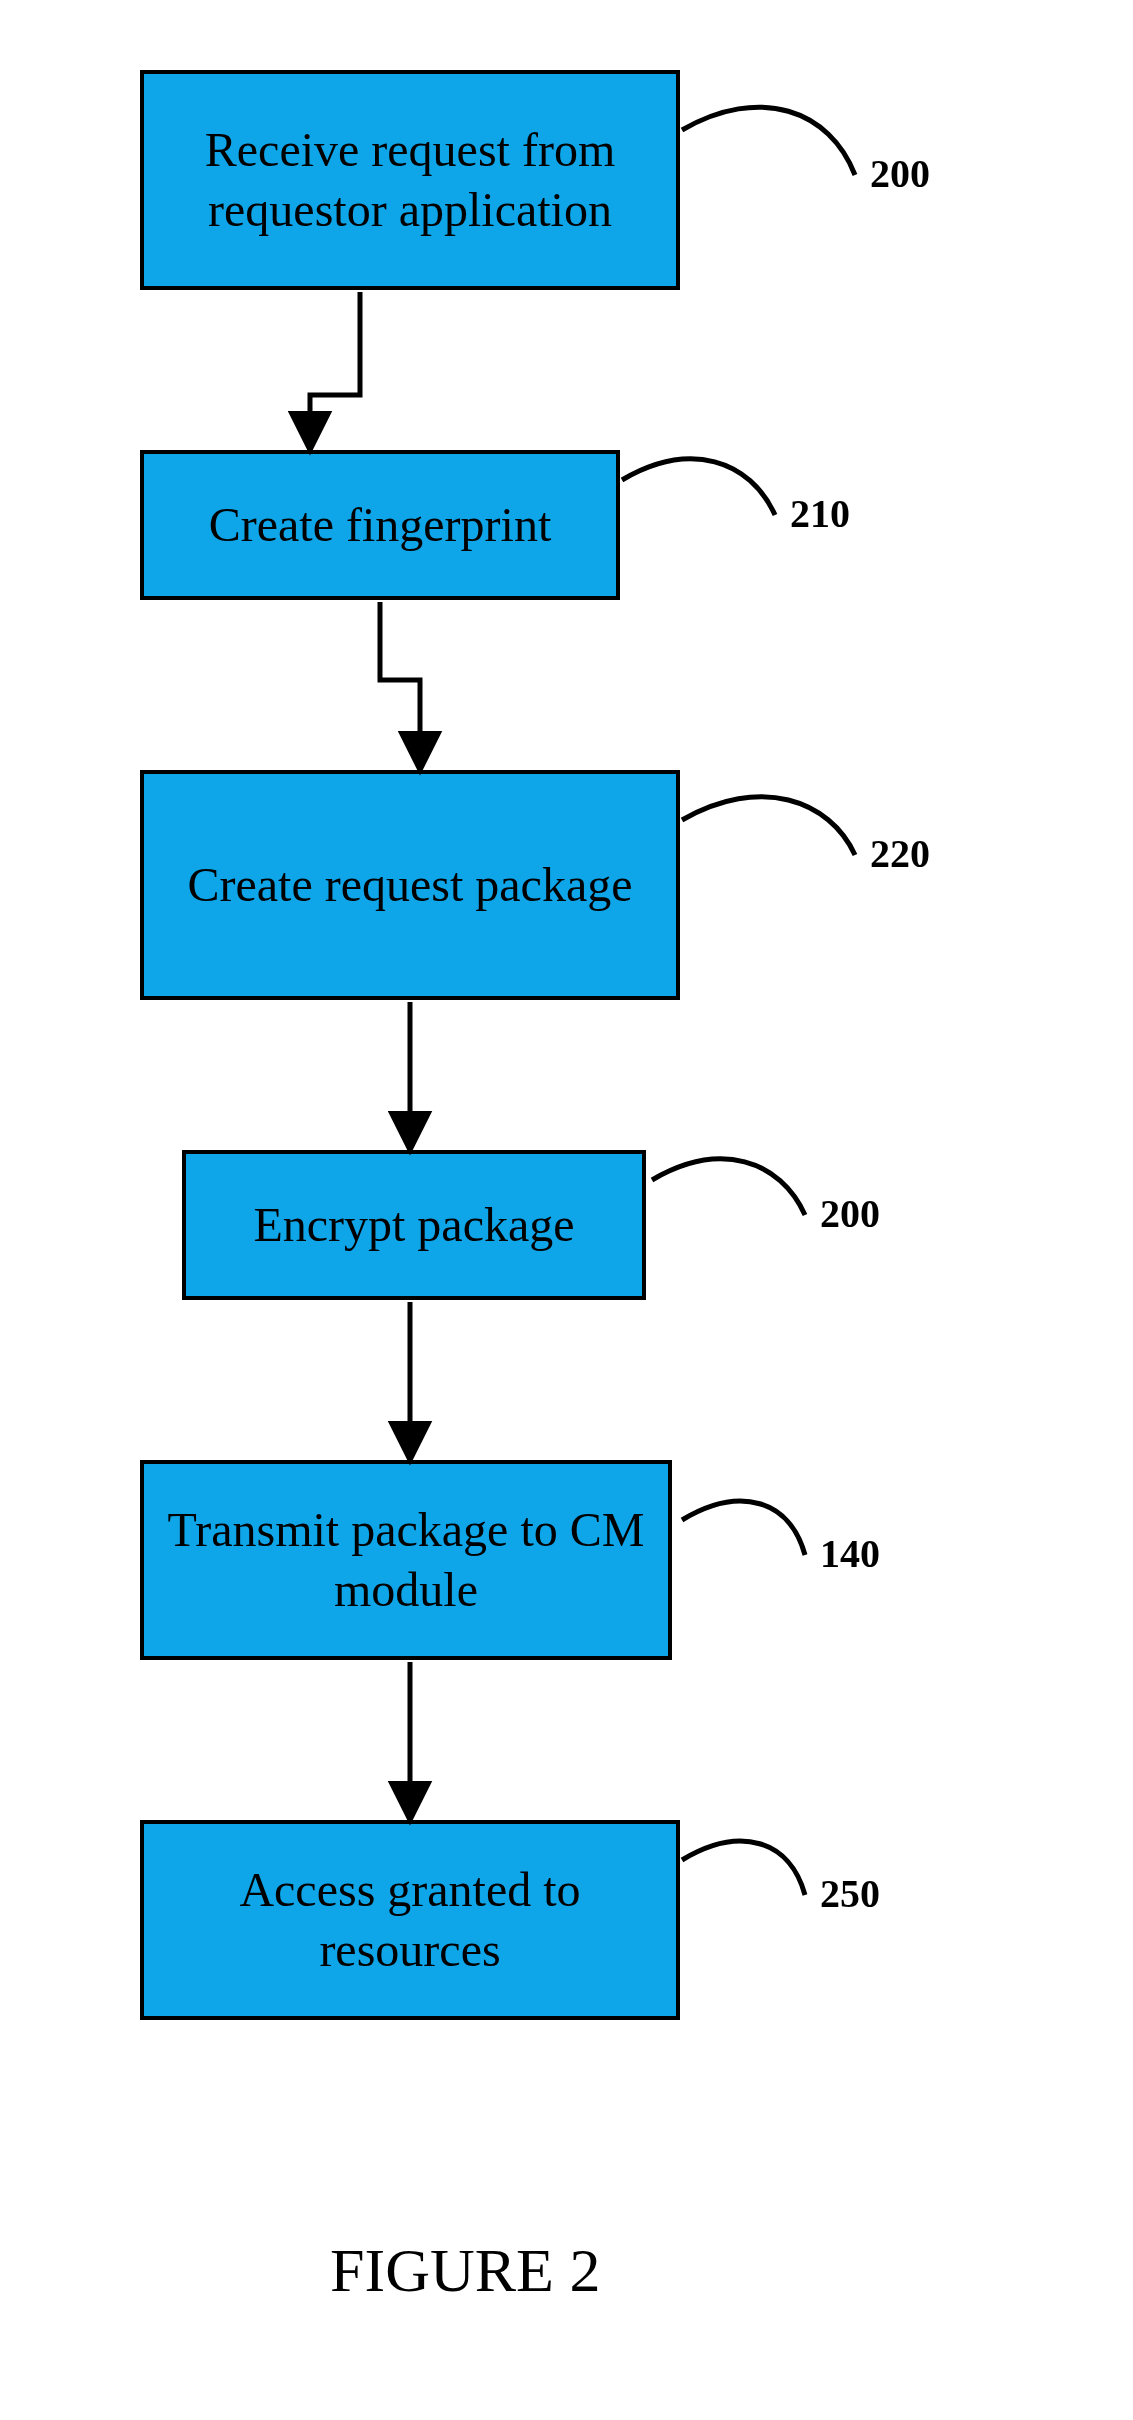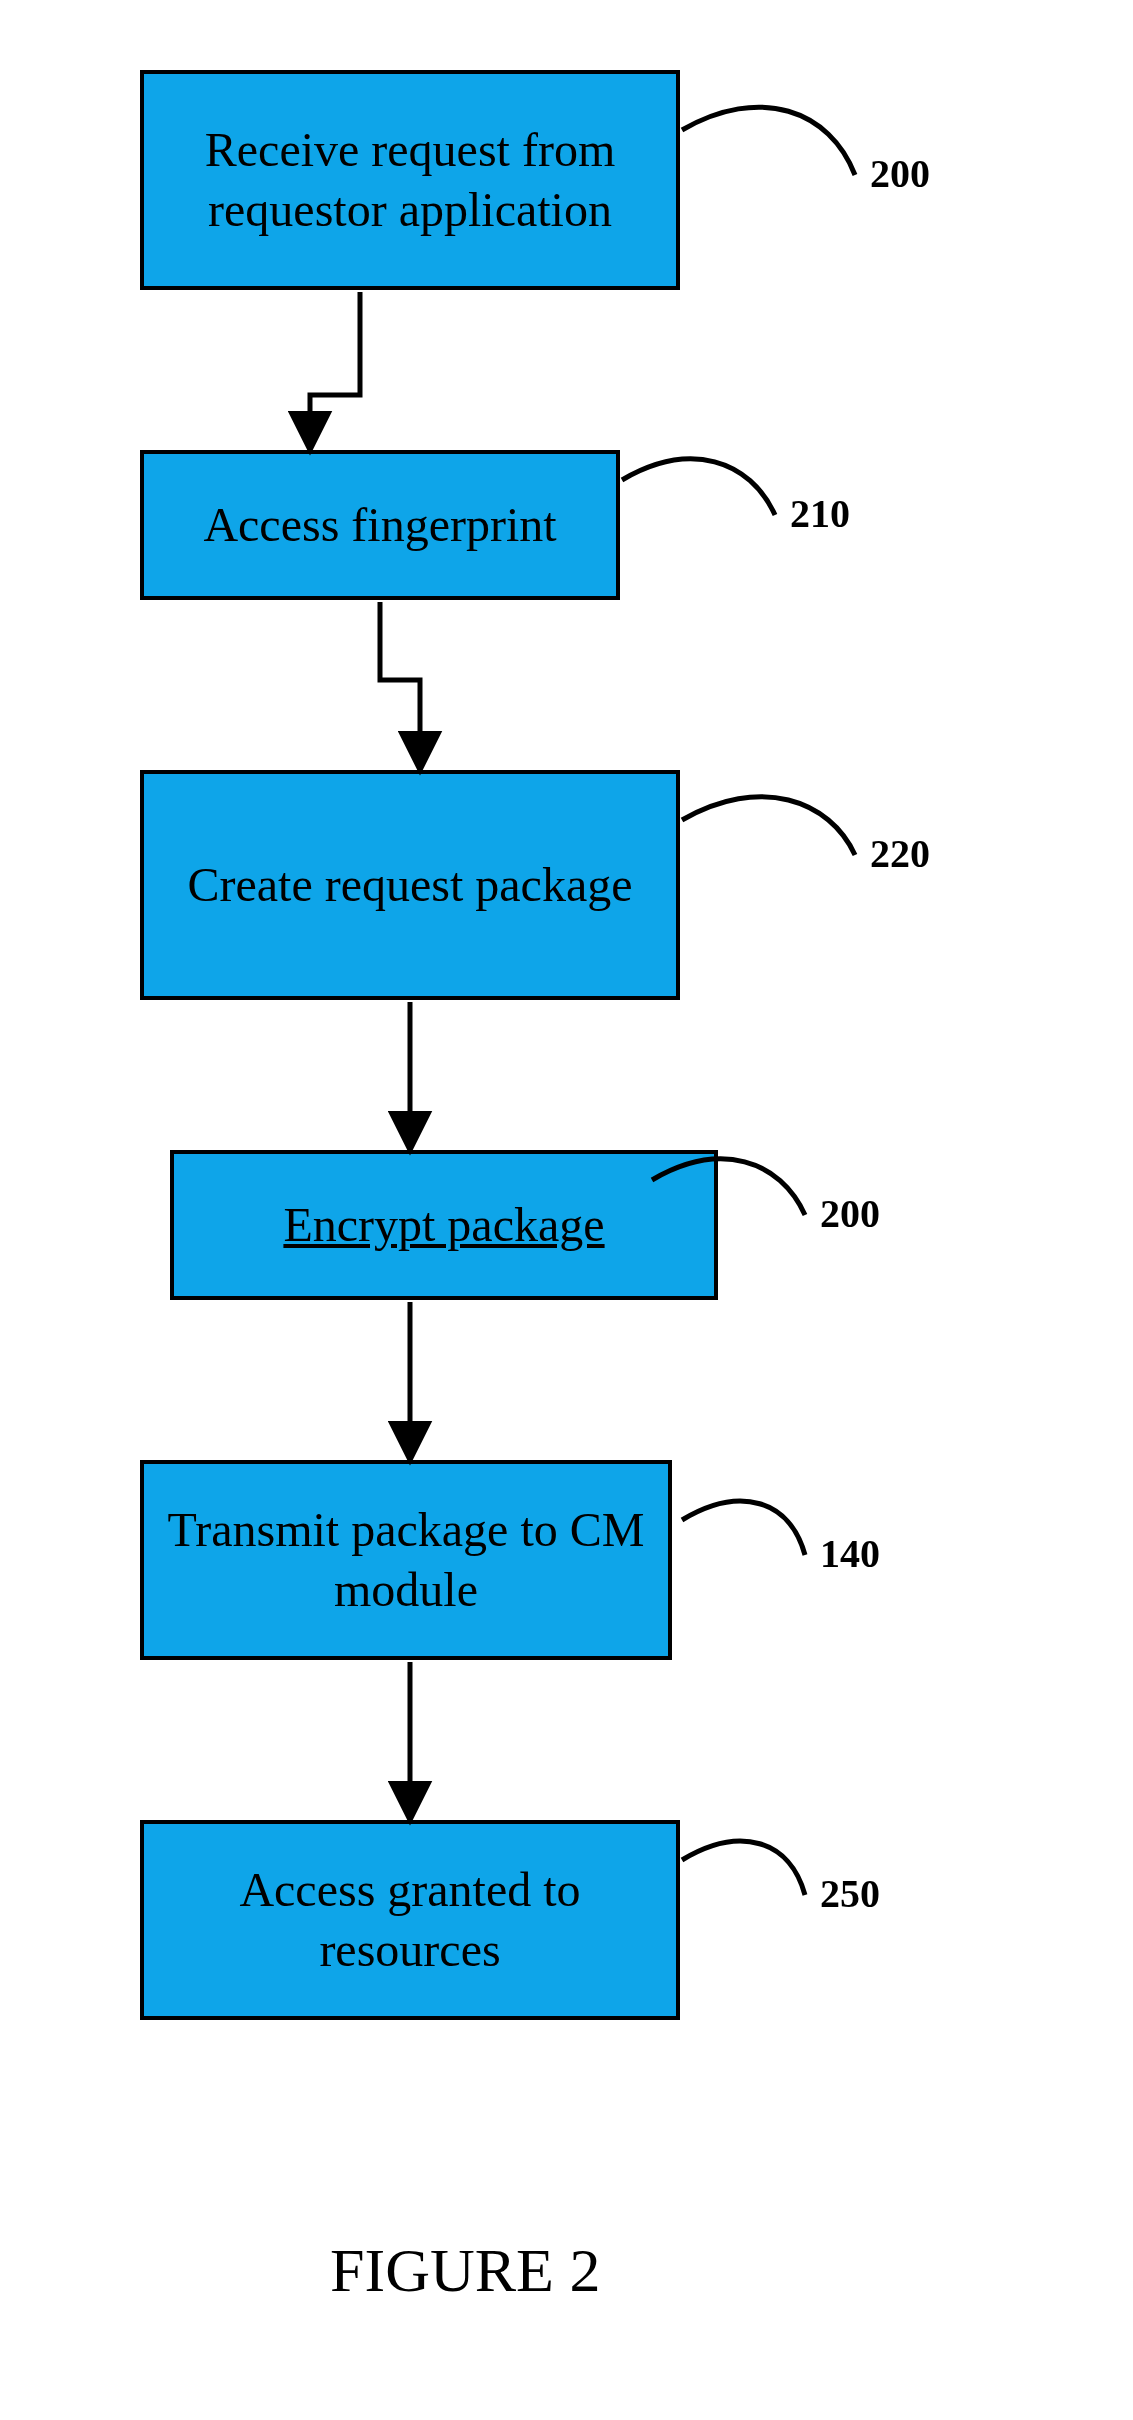--- a/index.html
+++ b/index.html
@@ -48,28 +48,28 @@
 </head>
 <body>
 
 <div class="canvas">
 
   <div class="box" style="left:140px; top:70px;  width:540px; height:220px;">
     <span>Receive request from requestor application</span>
   </div>
 
   <div class="box" style="left:140px; top:450px; width:480px; height:150px;">
-    <span>Access fingerprint</span>
+    <span>Create fingerprint</span>
   </div>
 
   <div class="box" style="left:140px; top:770px; width:540px; height:230px;">
     <span>Create request package</span>
   </div>
 
-  <div class="box" style="left:170px; top:1150px; width:548px; height:150px;text-decoration:underline;">
+  <div class="box" style="left:182px; top:1150px; width:464px; height:150px;">
     <span>Encrypt package</span>
   </div>
 
   <div class="box" style="left:140px; top:1460px; width:532px; height:200px;">
     <span>Transmit package to CM module</span>
   </div>
 
   <div class="box" style="left:140px; top:1820px; width:540px; height:200px;justify-content:center;">
     <span>Access granted to resources</span>
   </div>

